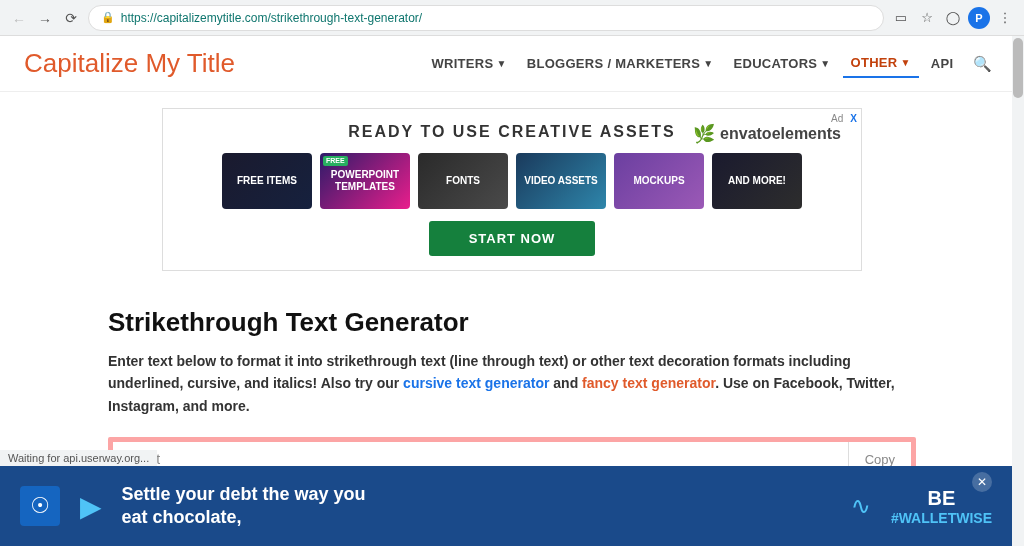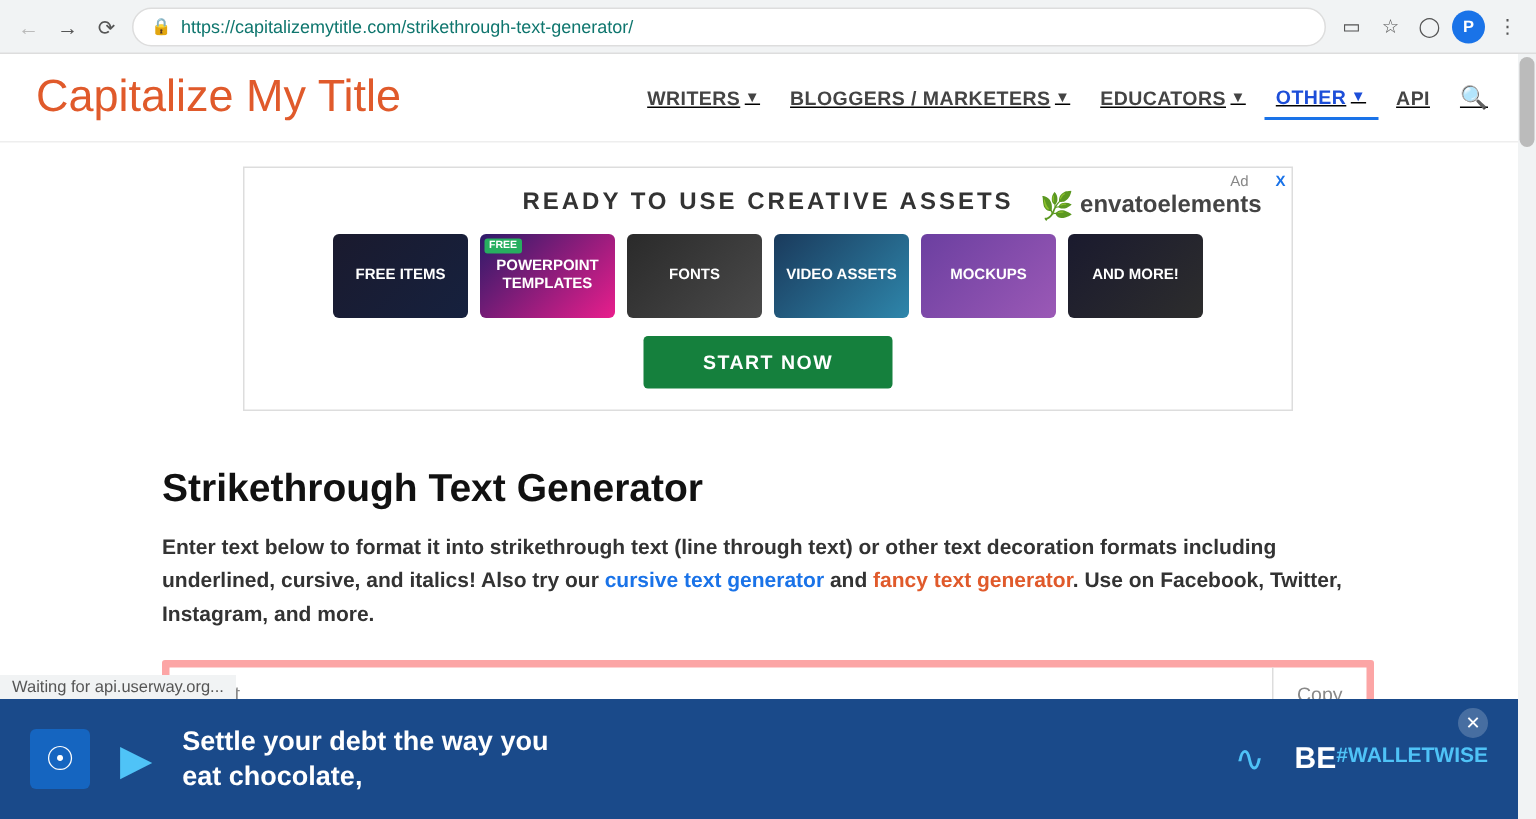--- a/index.html
+++ b/index.html
@@ -89,44 +89,44 @@
 
     
     .site-header {
       display: flex;
       align-items: center;
       justify-content: space-between;
       padding: 12px 24px;
       border-bottom: 1px solid #eee;
     }
     .site-logo {
-      font-size: 30px;
+      font-size: 26px;
       font-weight: normal;
       color: #333;
     }
     .site-logo span { color: #e05a2b; }
     .site-nav {
       display: flex;
+      align-items: center;
       gap: 4px;
-      text-decoration: underline;
     }
     .nav-item {
       font-size: 13px;
       font-weight: bold;
       color: #444;
       padding: 6px 8px;
       cursor: pointer;
       display: flex;
       align-items: center;
       gap: 3px;
       text-transform: uppercase;
       letter-spacing: 0.3px;
     }
     .nav-item.active {
-      color: #1d4ed8;
+      color: #c2410c;
       border-bottom: 2px solid #1a73e8;
     }
     .nav-item .chevron { font-size: 10px; }
     .search-btn {
       padding: 6px 8px;
       cursor: pointer;
       color: #444;
       font-size: 15px;
       background: none;
       border: none;
@@ -144,21 +144,21 @@
       align-items: center;
       position: relative;
     }
     .ad-label {
       position: absolute;
       top: 4px;
       right: 4px;
       font-size: 10px;
       color: #888;
       display: flex;
-      gap: 18px;
+      gap: 7px;
     }
     .ad-label .ad-x { color: #1a73e8; font-weight: bold; }
     .ad-title {
       font-size: 16px;
       font-weight: bold;
       letter-spacing: 2px;
       color: #333;
       margin-bottom: 12px;
     }
     .envato-logo {
@@ -308,21 +308,22 @@
     }
     .bottom-ad-text {
       color: #fff;
       font-size: 18px;
       font-weight: bold;
       line-height: 1.3;
       flex: 1;
     }
     .bottom-ad-badge {
       display: flex;
-      align-items: flex-start;
+      flex-direction: column;
+      align-items: center;
     }
     .bottom-ad-be {
       color: #fff;
       font-size: 20px;
       font-weight: bold;
     }
     .bottom-ad-hashtag {
       color: #4fc3f7;
       font-size: 14px;
       font-weight: bold;

